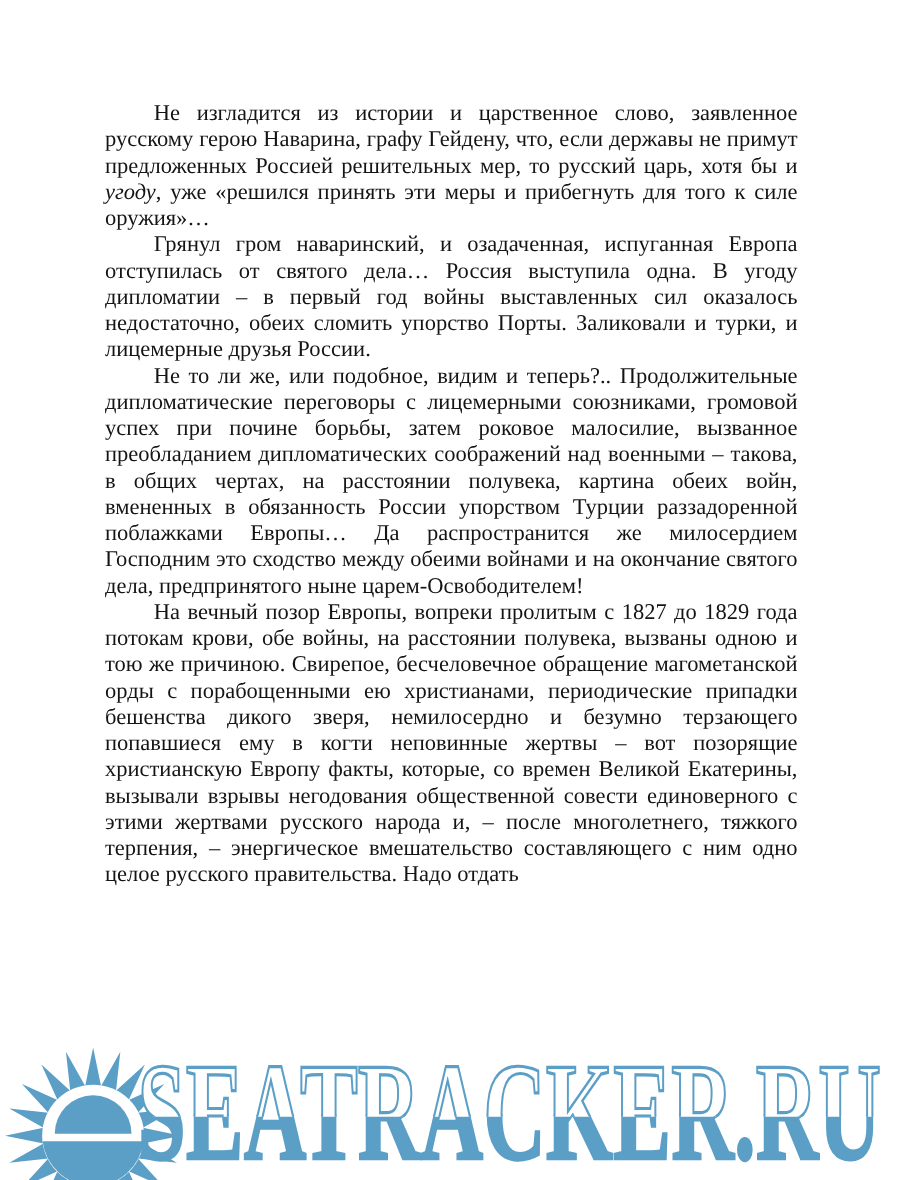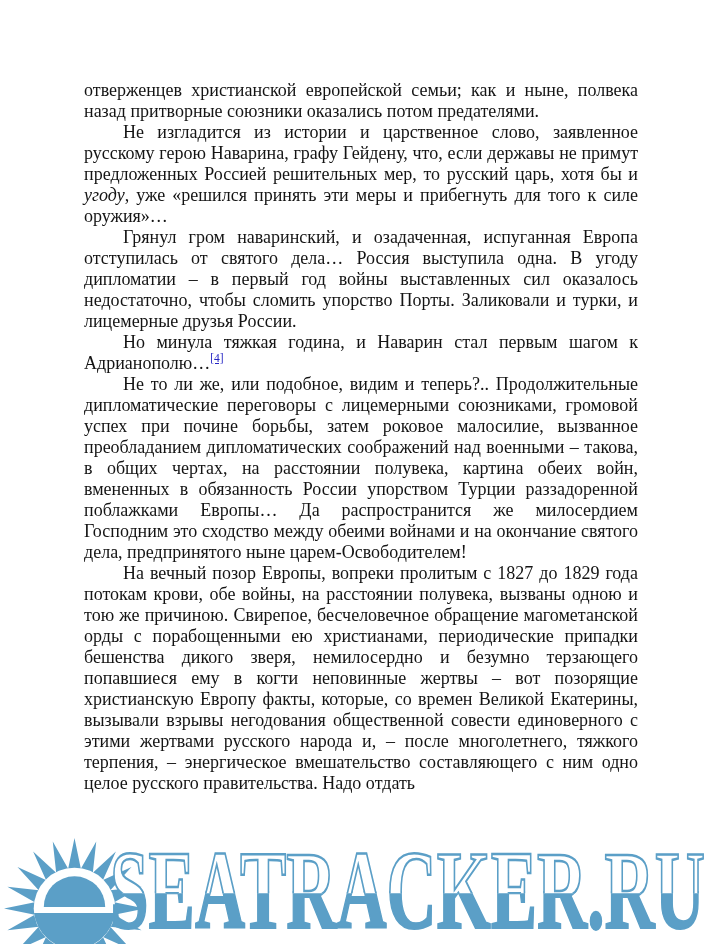--- a/index.html
+++ b/index.html
@@ -83,24 +83,22 @@
     -webkit-text-stroke: 2.5px #5b9fc7;
     clip-path: inset(0 0 47% 0);
   }
 </style>
 </head>
 <body>
 
 <div class="page">
 
   <div class="text-body">
-      <p class="para"><span>отверженцев христианской европейской семьи; как и ныне, полвека назад притворные союзники оказались потом предателями.</span></p>
       <p class="para indent"><span>Не изгладится из истории и царственное слово, заявленное русскому герою Наварина, графу Гейдену, что, если державы не примут предложенных Россией решительных мер, то русский царь, хотя бы и </span><span class="italic">угоду</span><span>, уже «решился принять эти меры и прибегнуть для того к силе оружия»…</span></p>
-      <p class="para indent"><span>Грянул гром наваринский, и озадаченная, испуганная Европа отступилась от святого дела… Россия выступила одна. В угоду дипломатии – в первый год войны выставленных сил оказалось недостаточно, чтобы сломить упорство Порты. Заликовали и турки, и лицемерные друзья России.</span></p>
-      <p class="para indent"><span>Но минула тяжкая година, и Наварин стал первым шагом к Адрианополю…</span><sup class="footnote"><a class="footnote-link" href="#">[4]</a></sup></p>
+      <p class="para indent"><span>Грянул гром наваринский, и озадаченная, испуганная Европа отступилась от святого дела… Россия выступила одна. В угоду дипломатии – в первый год войны выставленных сил оказалось недостаточно, обеих сломить упорство Порты. Заликовали и турки, и лицемерные друзья России.</span></p>
       <p class="para indent"><span>Не то ли же, или подобное, видим и теперь?.. Продолжительные дипломатические переговоры с лицемерными союзниками, громовой успех при почине борьбы, затем роковое малосилие, вызванное преобладанием дипломатических соображений над военными – такова, в общих чертах, на расстоянии полувека, картина обеих войн, вмененных в обязанность России упорством Турции раззадоренной поблажками Европы… Да распространится же милосердием Господним это сходство между обеими войнами и на окончание святого дела, предпринятого ныне царем-Освободителем!</span></p>
       <p class="para indent"><span>На вечный позор Европы, вопреки пролитым с 1827 до 1829 года потокам крови, обе войны, на расстоянии полувека, вызваны одною и тою же причиною. Свирепое, бесчеловечное обращение магометанской орды с порабощенными ею христианами, периодические припадки бешенства дикого зверя, немилосердно и безумно терзающего попавшиеся ему в когти неповинные жертвы – вот позорящие христианскую Европу факты, которые, со времен Великой Екатерины, вызывали взрывы негодования общественной совести единоверного с этими жертвами русского народа и, – после многолетнего, тяжкого терпения, – энергическое вмешательство составляющего с ним одно целое русского правительства. Надо отдать</span></p>
     </div>
 
   <div class="watermark">
     <svg class="sun-icon" width="145" height="145" viewBox="-72 -72 144 144" xmlns="http://www.w3.org/2000/svg">
       <polygon fill="#5b9fc7" points="70,0 39.5,6.3 66.6,21.6 35.6,18.2 56.6,41.1 28.3,28.3 41.1,56.6 18.2,35.6 21.6,66.6 6.3,39.5 0,70 -6.3,39.5 -21.6,66.6 -18.2,35.6 -41.1,56.6 -28.3,28.3 -56.6,41.1 -35.6,18.2 -66.6,21.6 -39.5,6.3 -70,0 -39.5,-6.3 -66.6,-21.6 -35.6,-18.2 -56.6,-41.1 -28.3,-28.3 -41.1,-56.6 -18.2,-35.6 -21.6,-66.6 -6.3,-39.5 0,-70 6.3,-39.5 21.6,-66.6 18.2,-35.6 41.1,-56.6 28.3,-28.3 56.6,-41.1 35.6,-18.2 66.6,-21.6 39.5,-6.3"></polygon>
       <circle cx="0" cy="0" r="40.5" fill="#ffffff"></circle>
       <path fill="#5b9fc7" d="M -30.5 -1.5 A 30.5 30.5 0 0 1 30.5 -1.5 Z"></path>
       <path fill="#5b9fc7" d="M -40.2 4.5 A 40.5 40.5 0 0 0 40.2 4.5 Z"></path>

